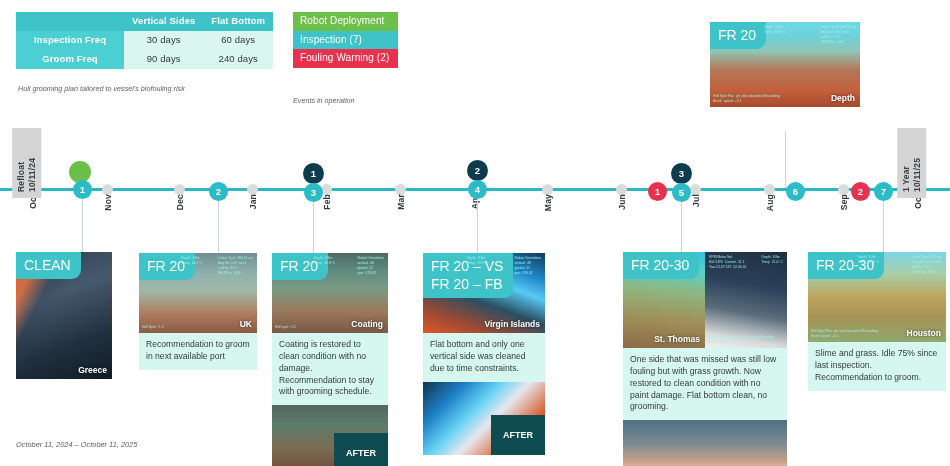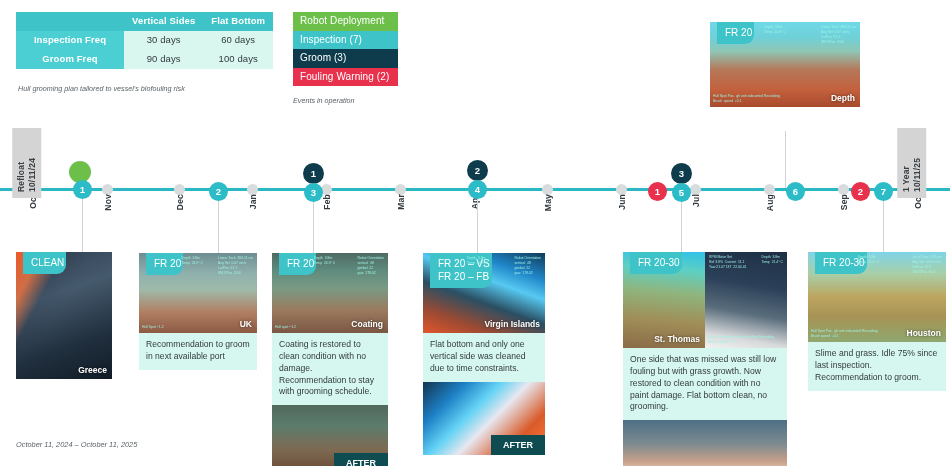--- a/index.html
+++ b/index.html
@@ -69,42 +69,42 @@
   .m-groom{background:#0e3c4c;}
   .m-warn{background:#e8314c;}
   .m-robot{background:#6cc04a;}
 
   .connector{position:absolute;width:1px;background:#cfd4d6;}
 
   
   .card{position:absolute;}
   .card .photo{position:relative;overflow:hidden;}
   .card .tag{
-    position:absolute;left:7px;top:0;background:#3ec4c8;color:#ffffff;
-    font-size:10px;padding:4px 2px 5px 8px;line-height:1.3;
+    position:absolute;left:0;top:0;background:#3ec4c8;color:#ffffff;
+    font-size:14px;padding:4px 10px 5px 8px;line-height:1.3;
     border-bottom-right-radius:9px;white-space:pre;font-weight:normal;
   }
   .card .place{
     position:absolute;right:5px;bottom:4px;color:#ffffff;font-size:8.5px;
     font-weight:bold;text-shadow:0 0 3px rgba(0,0,0,.6);
   }
   .card .osd{
     position:absolute;color:#9ff4e6;font-size:3.4px;line-height:1.45;white-space:pre;
     opacity:.95;
   }
   .card .osd.tl{left:36%;top:3px;}
   .card .osd.tr{right:4px;top:3px;text-align:left;}
   .card .osd.bl{left:3px;bottom:3px;}
   .card .caption{
     background:#d6f7ef;color:#333a3f;font-size:8.6px;line-height:1.38;
     padding:6px 7px 7px 7px;
   }
   .card .after{
     position:absolute;right:0;bottom:0;background:#0e4c52;color:#ffffff;
-    font-size:9px;font-weight:bold;padding:5px 12px;
+    font-size:9px;font-weight:bold;padding:15px 12px;
   }
 
   
   .ph-clean{background:
      linear-gradient(118deg, rgba(255,92,40,.92) 0%, rgba(255,120,60,.75) 16%, rgba(40,52,70,.2) 30%, rgba(0,0,0,0) 46%),
      linear-gradient(160deg,#2f3d50 0%,#465a6d 35%,#21303f 70%,#101b26 100%);}
   .ph-uk{background:
      linear-gradient(180deg,#6f8e92 0%,#8fb1ad 26%,#9fb9a9 46%,#b07f63 74%,#8c5a43 100%);}
   .ph-panama{background:
      linear-gradient(180deg,#4e6a63 0%,#5f8b7e 22%,#7a9a84 44%,#9a7a5e 72%,#7b5744 100%);}
@@ -144,30 +144,29 @@
     </thead>
     <tbody>
       <tr>
         <th>Inspection Freq</th>
         <td>30 days</td>
         <td>60 days</td>
       </tr>
       <tr>
         <th>Groom Freq</th>
         <td>90 days</td>
-        <td>100 days</td>
+        <td>240 days</td>
       </tr>
     </tbody>
   </table>
   <div class="plan-note">Hull grooming plan tailored to vessel's biofouling risk</div>
 
   <div class="legend">
     <div class="legend-row" style="background:#6cc04a">Robot Deployment</div>
     <div class="legend-row" style="background:#3ec4c8">Inspection (7)</div>
-    <div class="legend-row" style="background:#0e3c4c">Groom (3)</div>
     <div class="legend-row" style="background:#e8314c">Fouling Warning (2)</div>
   </div>
   <div class="legend-note">Events in operation</div>
 
   <div class="card" style="left:710px;top:22px;width:150px;">
     <div class="photo ph-mexico" style="height:85px;">
       <div class="tag">FR 20</div>
       <div class="osd tl">Depth  3.8m
 Temp  24.9° C</div>
       <div class="osd tr">Linear Tach  384.11 cm

